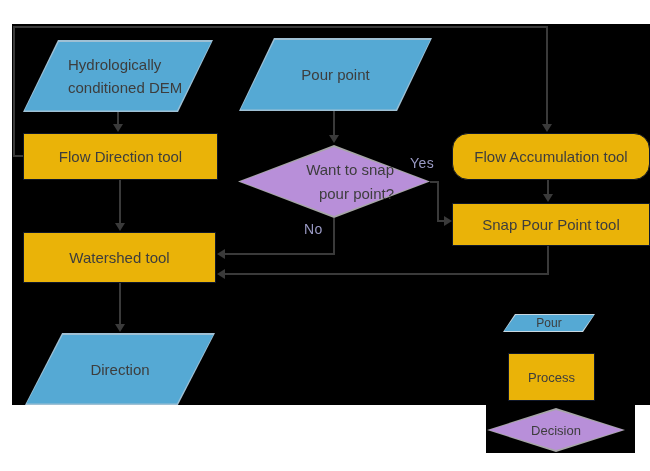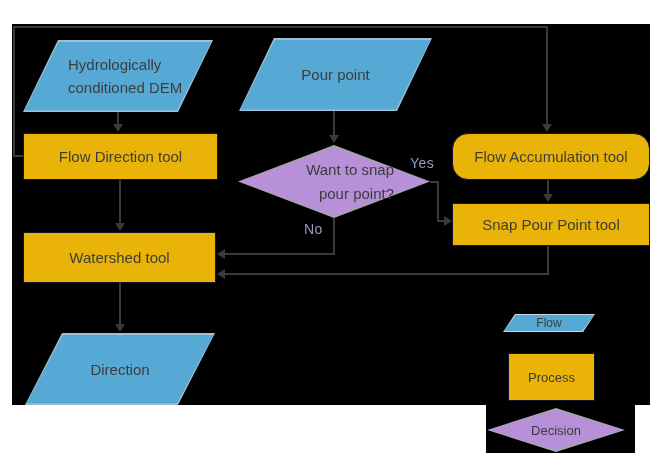--- a/index.html
+++ b/index.html
@@ -99,21 +99,21 @@
     <div class="poly-inner" style="background:#55a9d4;clip-path:polygon(19.5% 0,100% 0,80.5% 100%,0 100%);"></div>
     <div class="node-label">Direction</div>
   </div>
 
   <div class="edge-label" style="left:410px;top:155px;">Yes</div>
   <div class="edge-label" style="left:304px;top:221px;text-align:center;">No</div>
 
   <div class="node" style="left:503px;top:314px;width:92px;height:18px;">
     <div class="poly-outer" style="background:#c9d7e0;clip-path:polygon(13% 0,100% 0,87% 100%,0 100%);"></div>
     <div class="poly-inner" style="inset:1px;background:#55a9d4;clip-path:polygon(13% 0,100% 0,87% 100%,0 100%);"></div>
-    <div class="node-label legend-label-sm">Flow</div>
+    <div class="node-label legend-label-sm">Pour</div>
   </div>
 
   <div class="node rect" style="left:508px;top:353px;width:87px;height:48px;">
     <div class="node-label legend-label">Process</div>
   </div>
 
   <div class="node" style="left:487px;top:408px;width:138px;height:44px;">
     <div class="poly-outer" style="background:#a6a6a6;clip-path:polygon(50% 0,100% 50%,50% 100%,0 50%);"></div>
     <div class="poly-inner" style="inset:2px;background:#b88fd9;clip-path:polygon(50% 0,100% 50%,50% 100%,0 50%);"></div>
     <div class="node-label legend-label">Decision</div>

